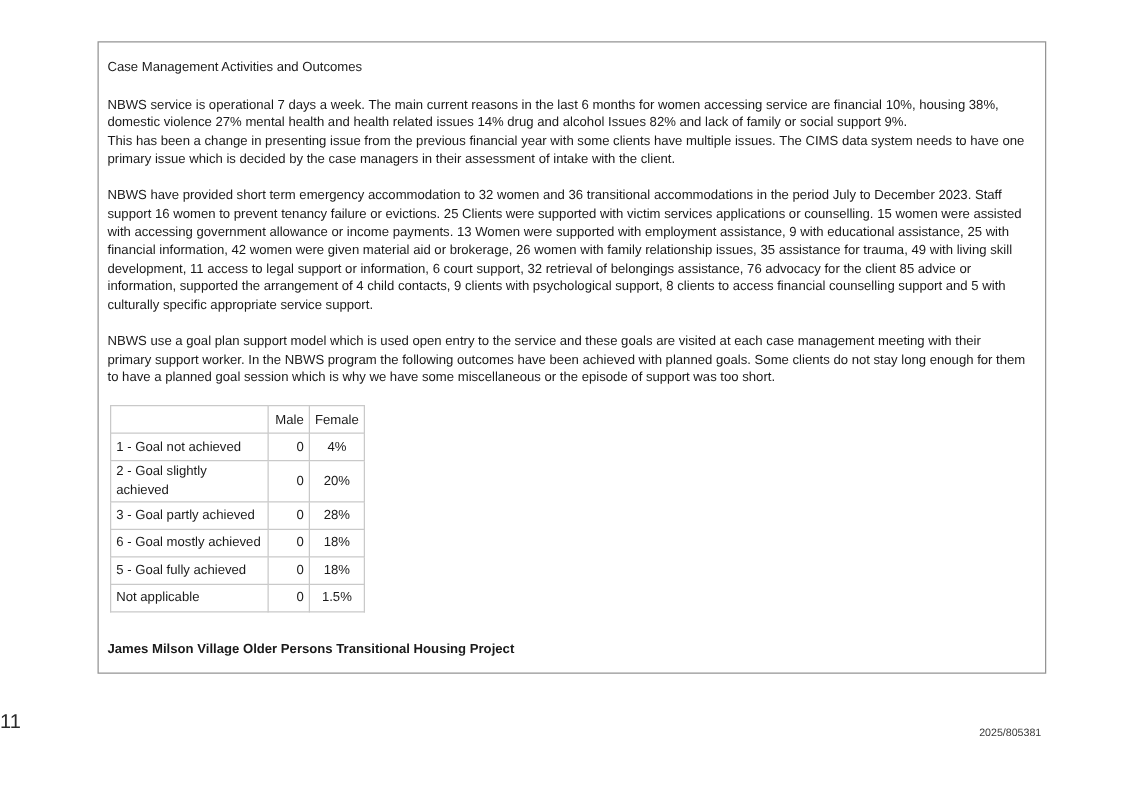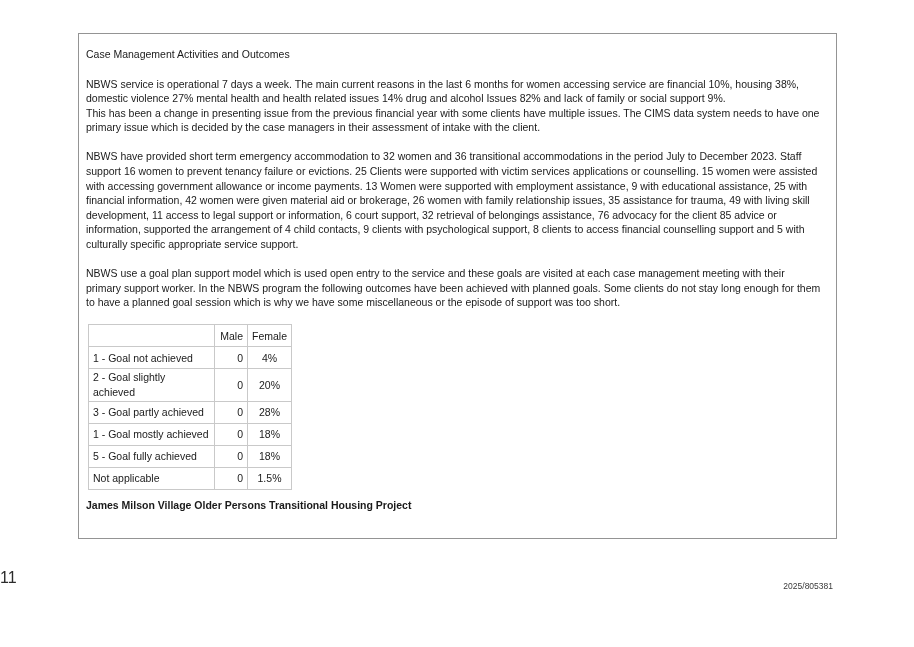--- a/index.html
+++ b/index.html
@@ -50,21 +50,21 @@
     height: 22px;
     padding: 1px 4px;
     font-weight: normal;
     background: #ffffff;
   }
   .outcomes-table .col-label { width: 126px; text-align: left; }
   .outcomes-table .col-male  { width: 33px;  text-align: right; }
   .outcomes-table .col-female{ width: 42px;  text-align: center; }
   .sub-heading {
     font-weight: bold;
-    margin-top: 8px;
+    margin-top: 22px;
   }
   .footer-page-number {
     position: absolute;
     left: 0;
     top: 569px;
     width: 914px;
     font-size: 16px;
     color: #2b2b2b;
   }
   .footer-reference {
@@ -111,21 +111,21 @@
           <td class="col-label">2 - Goal slightly achieved</td>
           <td class="col-male">0</td>
           <td class="col-female">20%</td>
         </tr>
         <tr>
           <td class="col-label">3 - Goal partly achieved</td>
           <td class="col-male">0</td>
           <td class="col-female">28%</td>
         </tr>
         <tr>
-          <td class="col-label">1 - Goal mostly achieved</td>
+          <td class="col-label">6 - Goal mostly achieved</td>
           <td class="col-male">0</td>
           <td class="col-female">18%</td>
         </tr>
         <tr>
           <td class="col-label">5 - Goal fully achieved</td>
           <td class="col-male">0</td>
           <td class="col-female">18%</td>
         </tr>
         <tr>
           <td class="col-label">Not applicable</td>

